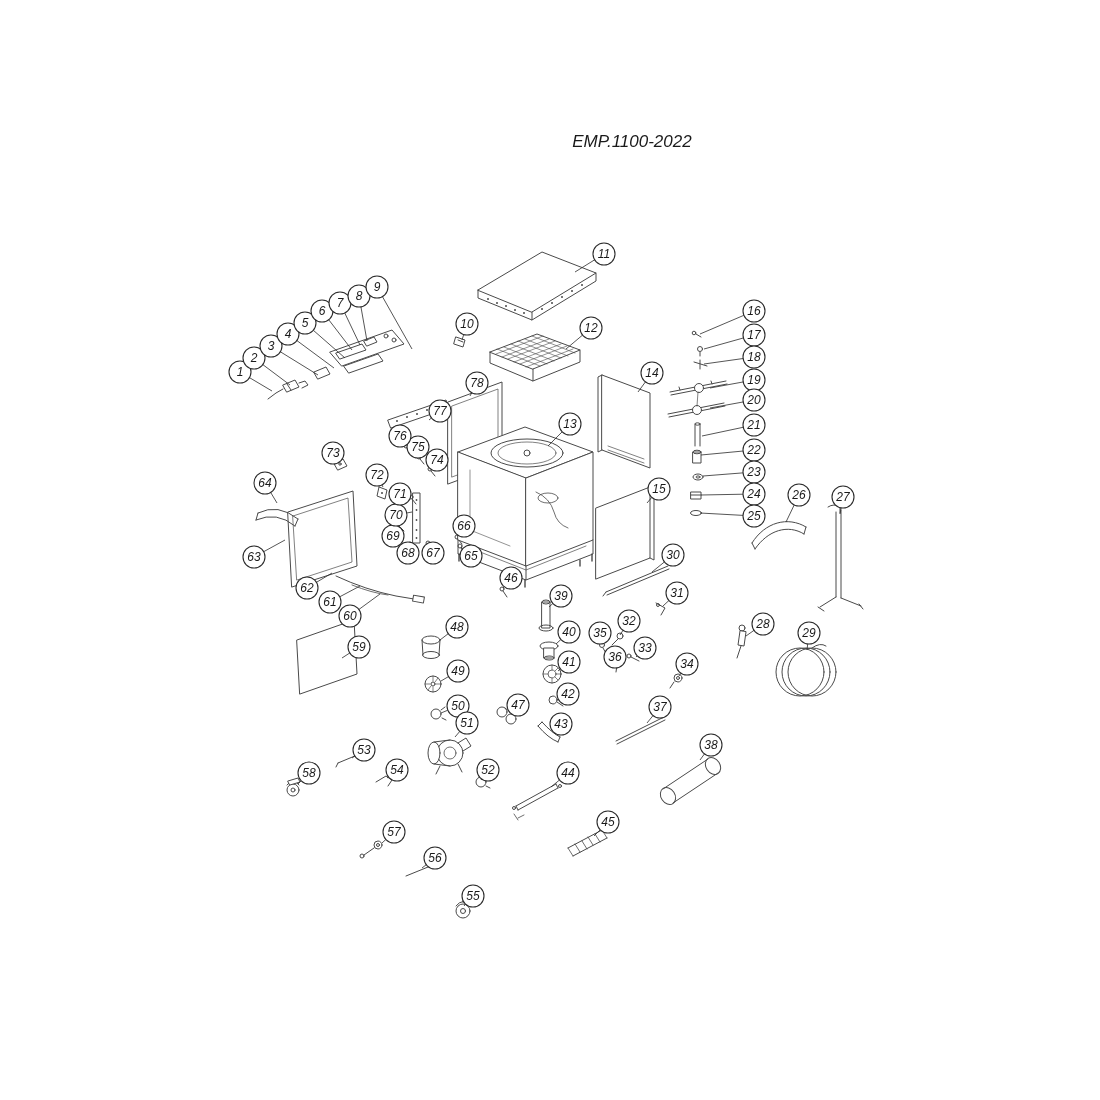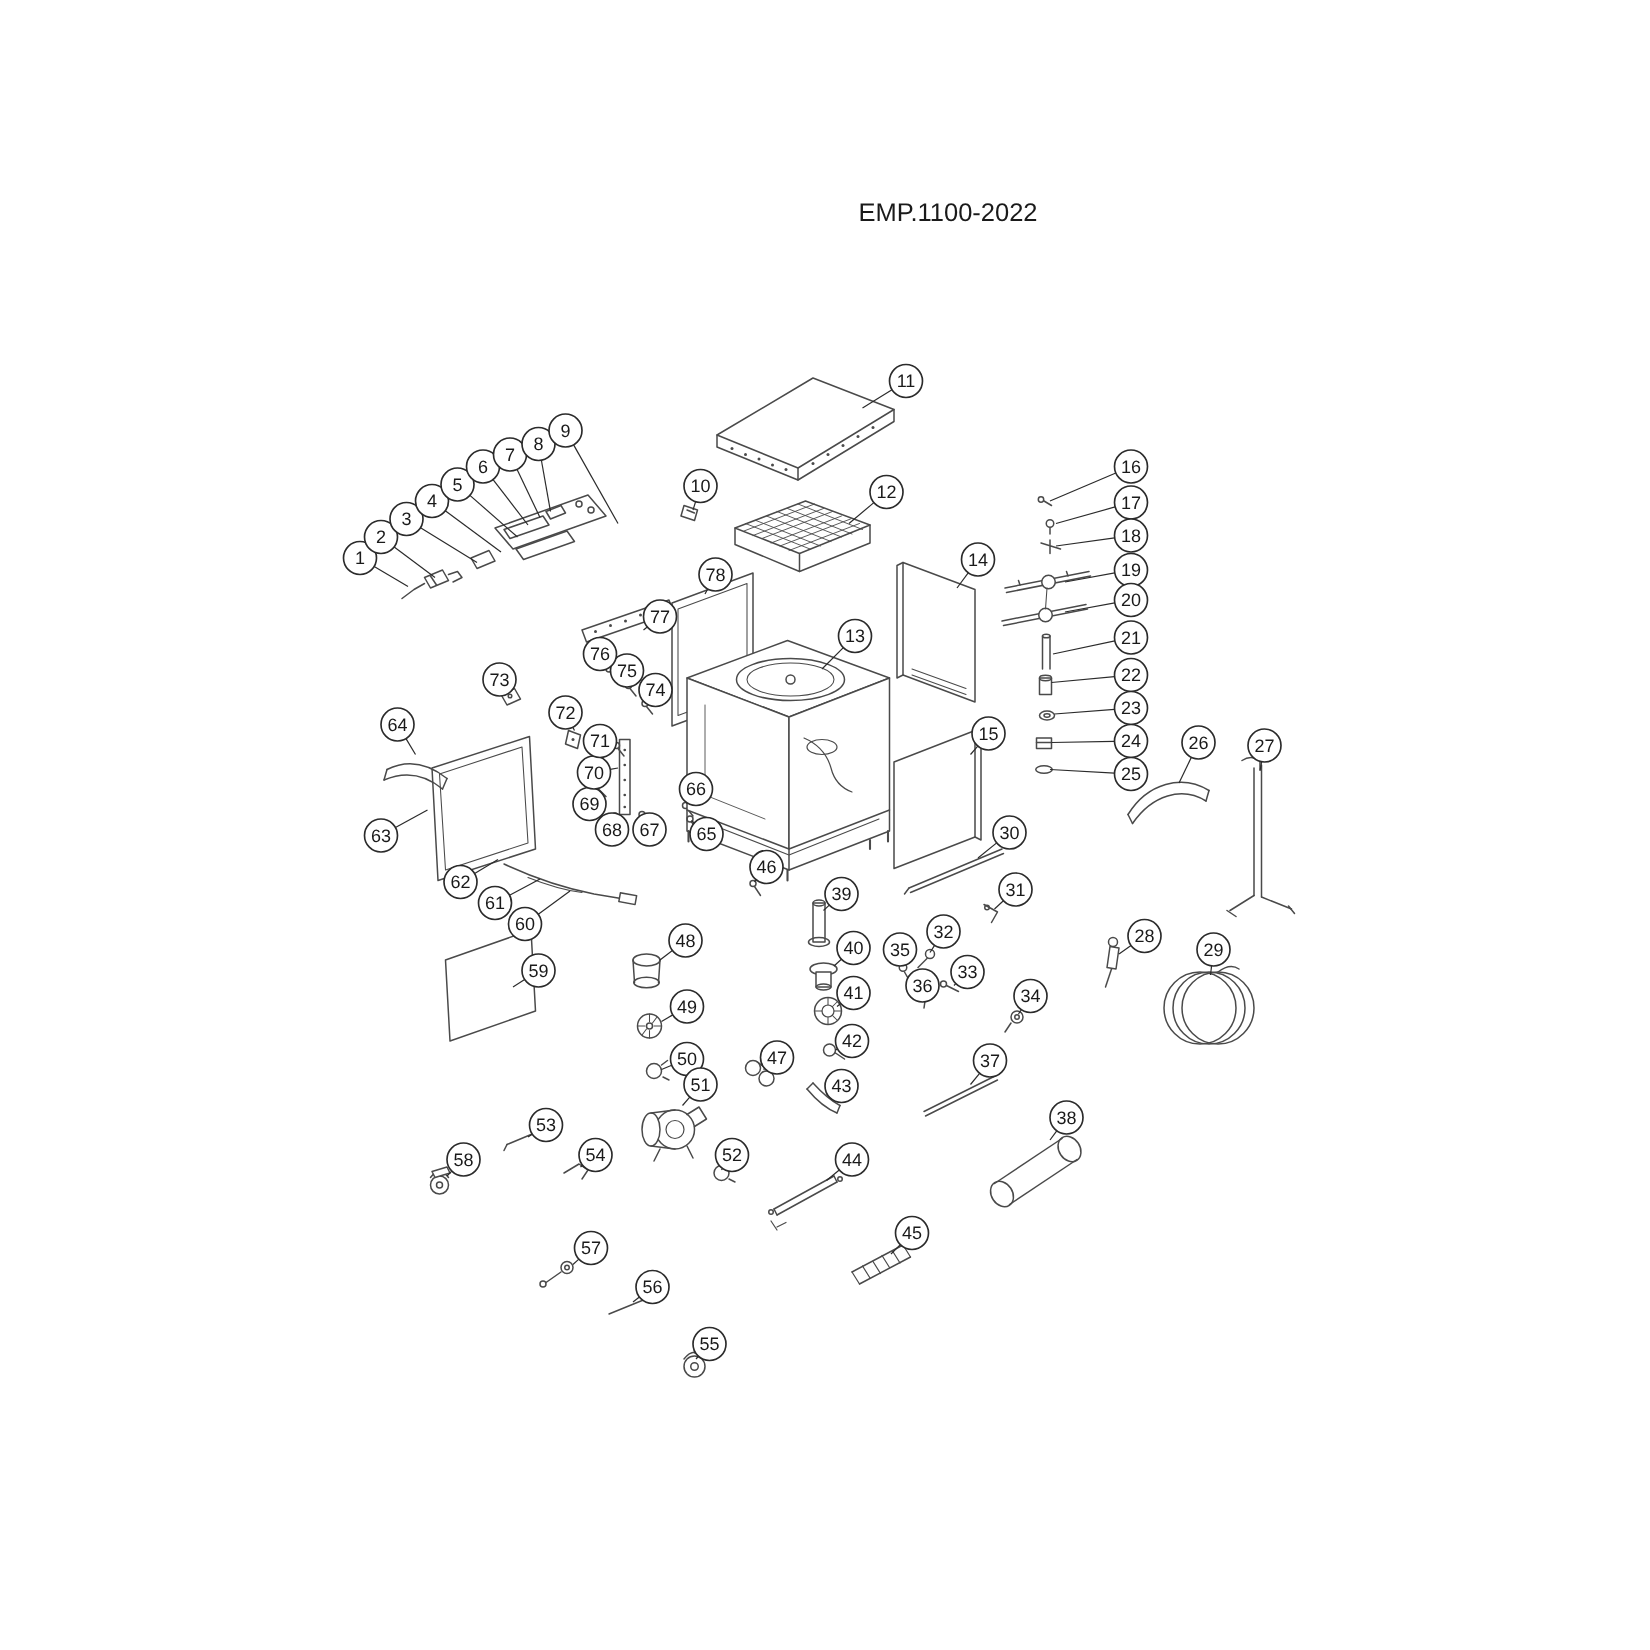--- a/index.html
+++ b/index.html
@@ -1,17 +1,17 @@
 <!DOCTYPE html>
 <html><head>
 <meta charset="utf-8">
 <style>
   html,body{margin:0;padding:0;background:#ffffff;}
   .page{position:relative;width:920px;height:1100px;background:#fff;overflow:hidden;
-        font-family:"Liberation Sans",sans-serif;}
+        font-family:"Liberation Sans",sans-serif;font-style:italic;}
   svg{display:block;}
   .title{font-family:"Liberation Sans",sans-serif;font-size:17px;fill:#1a1a1a;}
   .callout-text{font-family:"Liberation Sans",sans-serif;font-size:12px;fill:#1a1a1a;}
 </style>
 </head>
 <body>
 
 <div class="page">
 <svg id="diagram" width="1100" height="1100" viewBox="0 0 1100 1100" xmlns="http://www.w3.org/2000/svg">
 

